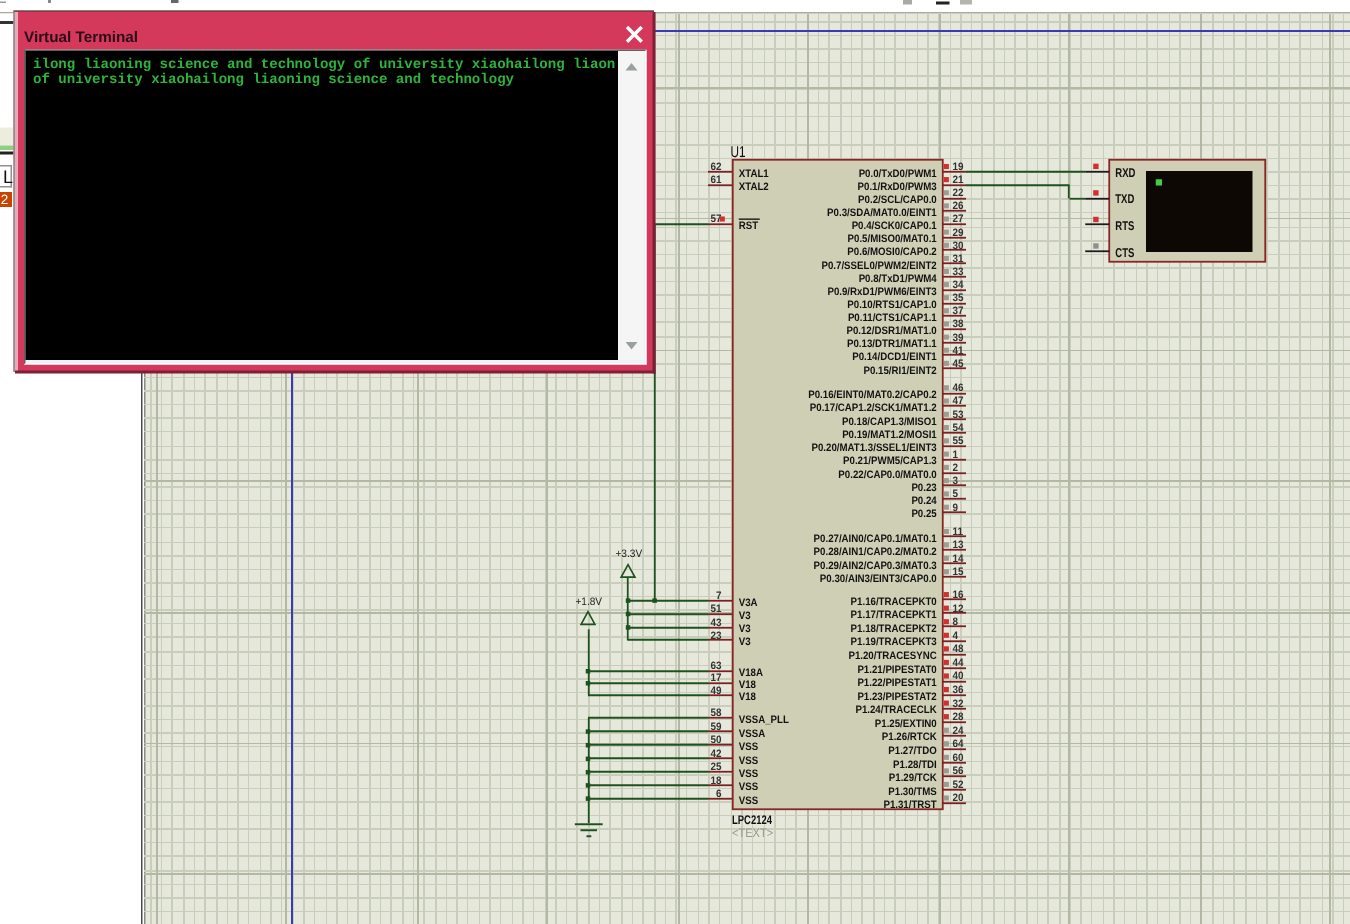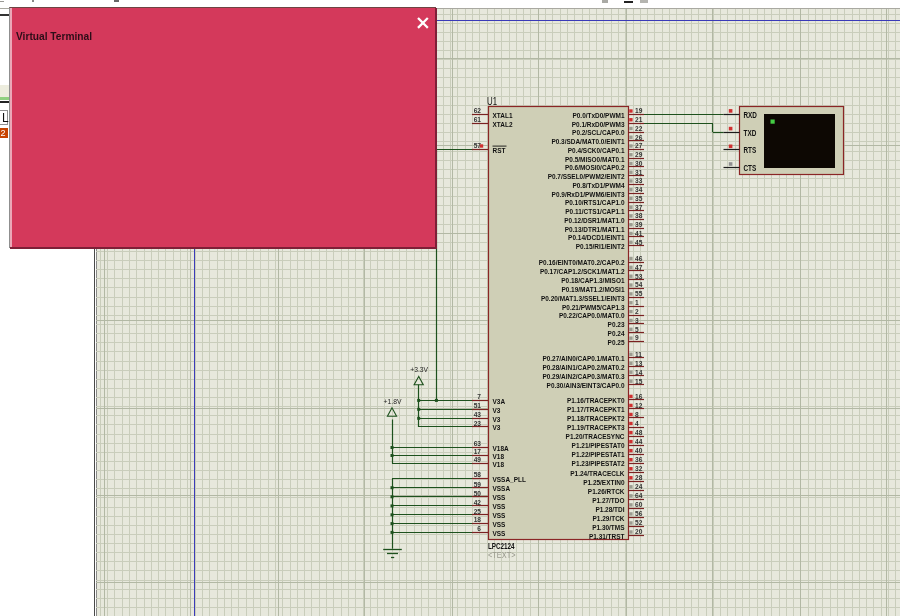--- a/index.html
+++ b/index.html
@@ -527,19 +527,31 @@
       <line x1="723.5" y1="167.5" x2="739.5" y2="167.5" stroke="#1c1c1c" stroke-width="1.2"></line>
       <text x="0" y="0" font-family="Liberation Sans" font-size="8.5" font-weight="bold" fill="#111111" text-anchor="start" transform="translate(743.5 171.0) scale(0.75 1)">CTS</text>
       <rect x="728.8" y="162.2" width="3.6" height="3.6" fill="#8f8f8f"></rect>
     </svg>
 
 <div class="abs" style="left:8.5px;top:7px;width:427px;height:241px;background:#d4395b;
      border-top:1px solid #6e4444;border-left:1px solid #8f8f8f;box-sizing:border-box;z-index:10">
   <div class="abs" style="left:0;top:0;width:2px;height:240px;background:#eba8b8"></div>
   <div class="abs" style="left:0;top:239px;width:427px;height:2px;background:#7e1f37"></div>
   <div class="abs" style="left:425px;top:0;width:2px;height:241px;background:#7e1f37"></div>
-  <div class="abs" style="left:6.5px;top:23px;font-size:10.2px;font-weight:bold;color:#2d0d18;line-height:12px">Virtual Terminal</div>
+  <div class="abs" style="left:6.5px;top:12px;font-size:10.2px;font-weight:bold;color:#2d0d18;line-height:12px">Virtual Terminal</div>
   <svg class="abs" style="left:407px;top:8.5px" width="12" height="12" viewBox="0 0 12 12">
         <path d="M1.8 1.8 L10 10 M10 1.8 L1.8 10" stroke="#ffffff" stroke-width="2.3" stroke-linecap="square"></path>
       </svg>
 
+  <div class="abs" style="left:6.5px;top:24.5px;width:414.5px;height:210px;background:#f2f2f2;
+       border-top:1.5px solid #606060;border-left:1.5px solid #606060;
+       border-bottom:1.5px solid #ffffff;border-right:1.5px solid #ffffff;box-sizing:border-box">
+    <div class="abs" style="left:0;top:0;width:395px;height:206px;background:#000"></div>
+    <div class="abs" style="left:5px;top:4px;width:389px;height:200px;overflow:hidden;
+         font-family:'Liberation Mono',monospace;font-size:9.4px;font-weight:bold;line-height:10px;color:#2fb33d;white-space:pre">ilong liaoning science and technology of university xiaohailong liaon
+of university xiaohailong liaoning science and technology</div>
+
+    <div class="abs" style="left:395px;top:0;width:16.5px;height:206px;background:#f5f5f5"></div>
+    <div class="abs" style="left:399.5px;top:8.5px;width:0;height:0;border-left:4.5px solid transparent;border-right:4.5px solid transparent;border-bottom:5px solid #9aa0a0"></div>
+    <div class="abs" style="left:399.5px;top:194.5px;width:0;height:0;border-left:4.5px solid transparent;border-right:4.5px solid transparent;border-top:5px solid #9aa0a0"></div>
+  </div>
 </div>
 
 </div>
 </body></html>

